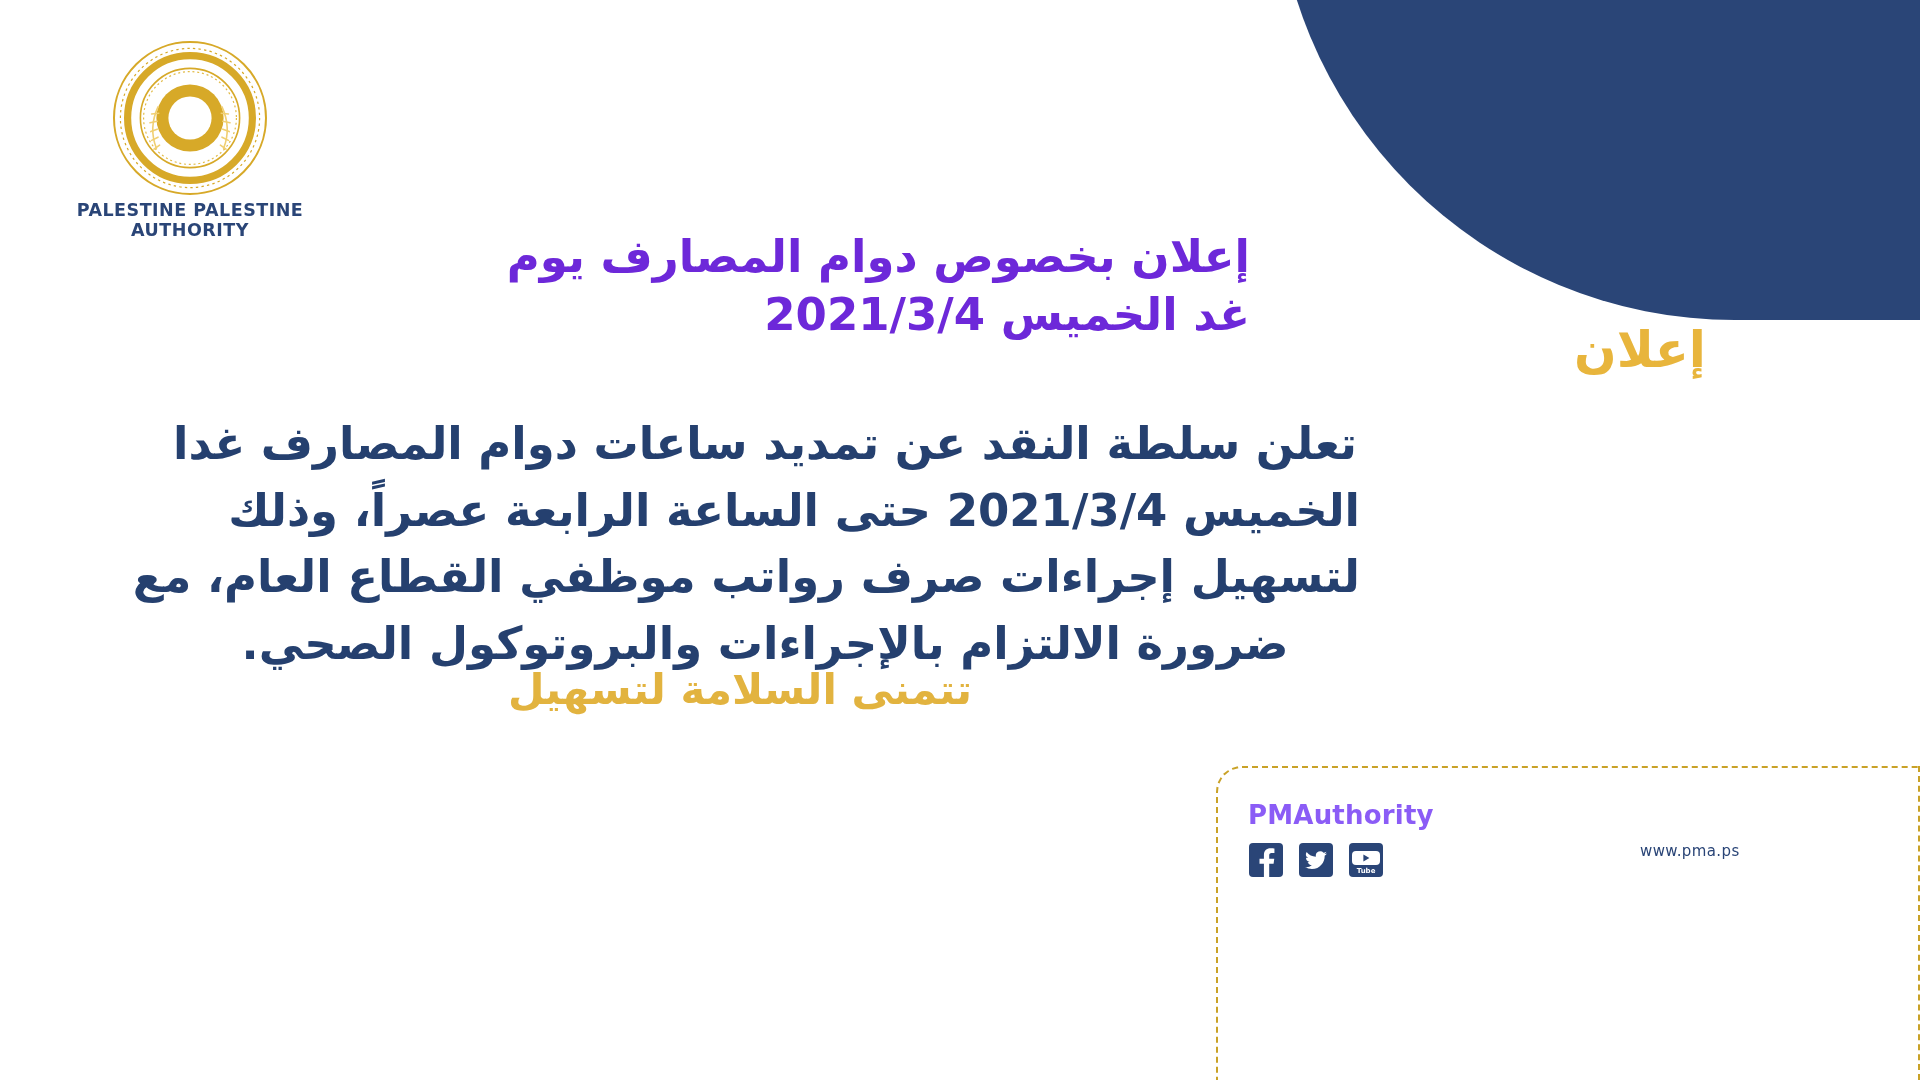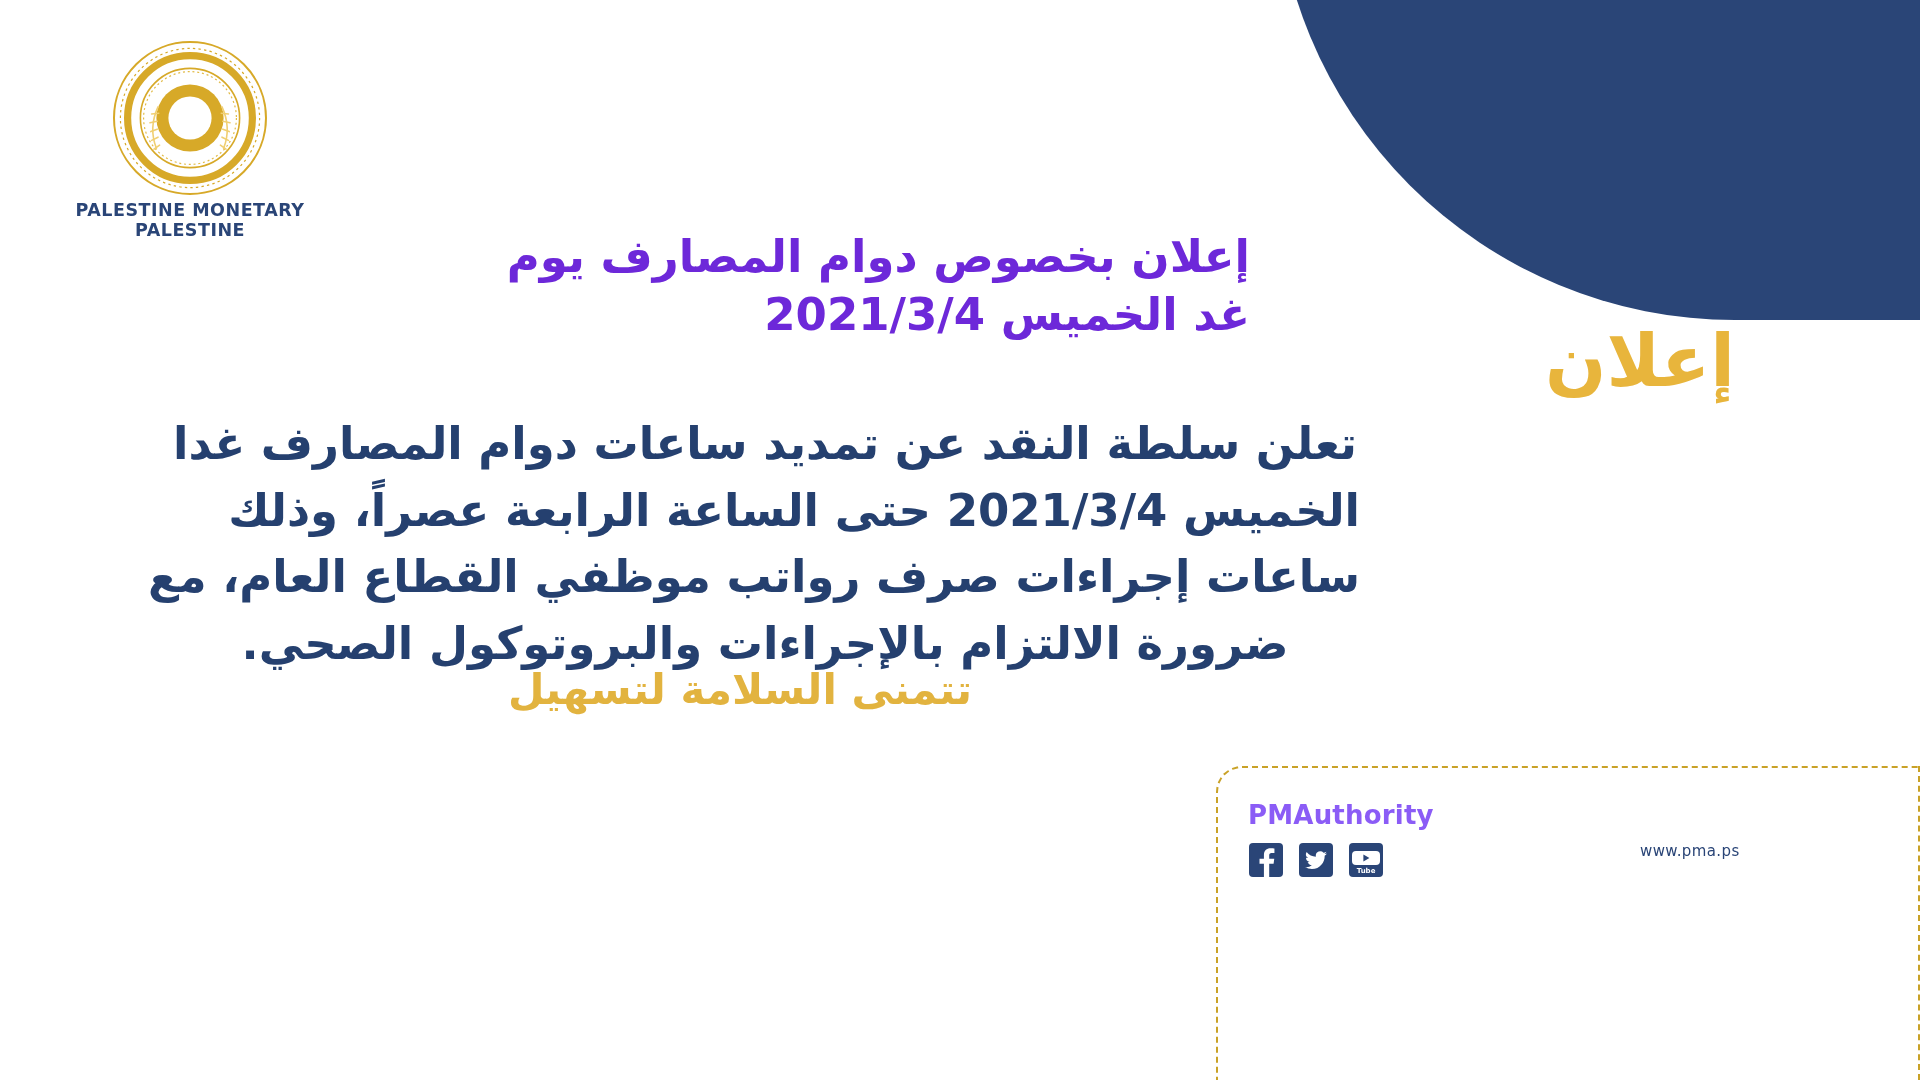--- a/index.html
+++ b/index.html
@@ -26,21 +26,21 @@
     position:absolute;
     inset:0;
   }
   .header-title{
     position:absolute;
     top:325px;
     left:1380px;
     width:520px;
     text-align:center;
     color:#e8b53c;
-    font-size:72px;
+    font-size:50px;
     font-weight:bold;
     letter-spacing:0;
     line-height:1;
     direction:rtl;
   }
 
   
   .logo-wrap{
     position:absolute;
     top:38px;
@@ -195,32 +195,32 @@
       <g fill="none" stroke="#f0cf72" stroke-width="2" stroke-linecap="round">
         <path d="M58 138 q-10 -26 2 -52"></path>
         <path d="M142 138 q10 -26 -2 -52"></path>
         <path d="M62 134 l-7 5 M60 124 l-8 4 M59 114 l-8 3 M59 104 l-9 2 M61 94 l-9 1"></path>
         <path d="M138 134 l7 5 M140 124 l8 4 M141 114 l8 3 M141 104 l9 2 M139 94 l9 1"></path>
       </g>
       <g fill="#ffffff" font-size="9" font-family="'DejaVu Sans',sans-serif" font-weight="bold">
         <text x="100" y="36" text-anchor="middle">PMA</text>
       </g>
     </svg>
-    <div class="logo-en">PALESTINE MONETARY PALESTINE</div>
+    <div class="logo-en">PALESTINE PALESTINE AUTHORITY</div>
   </div>
 
   <div class="gold-title">
     <span>إعلان بخصوص دوام المصارف يوم</span>
     <span class="ln2">غد الخميس 2021/3/4</span>
   </div>
 
   <div class="body-text">
     <p class="body-line bl1">تعلن سلطة النقد عن تمديد ساعات دوام المصارف غدا</p>
     <p class="body-line bl2">الخميس 2021/3/4 حتى الساعة الرابعة عصراً، وذلك</p>
-    <p class="body-line bl3">ساعات إجراءات صرف رواتب موظفي القطاع العام، مع</p>
+    <p class="body-line bl3">لتسهيل إجراءات صرف رواتب موظفي القطاع العام، مع</p>
     <p class="body-line bl4">ضرورة الالتزام بالإجراءات والبروتوكول الصحي.</p>
   </div>
 
   <div class="gold-closing">تتمنى السلامة لتسهيل</div>
 
   <div class="footer-card"></div>
   <div class="footer-inner">
     <div class="pm-handle">PMAuthority</div>
     <div class="social-row">
       <span class="soc" title="Facebook">

